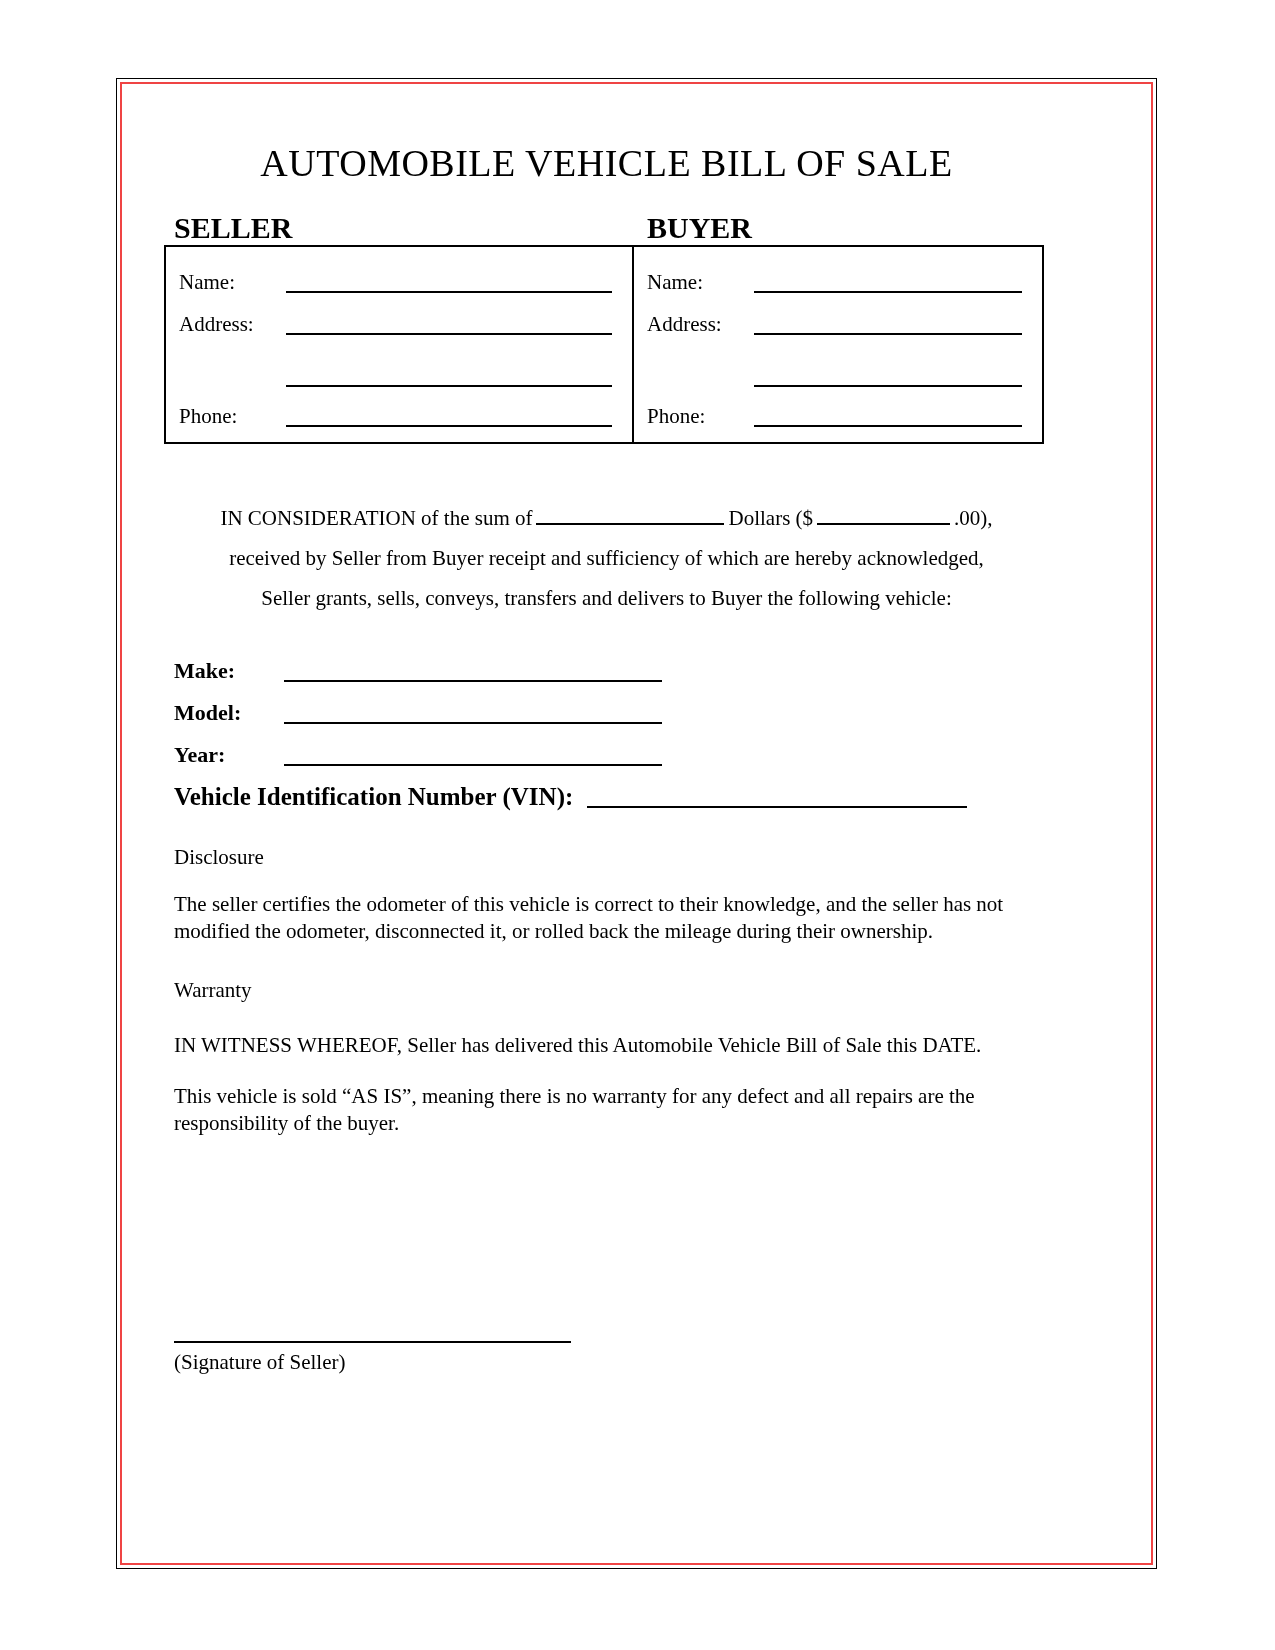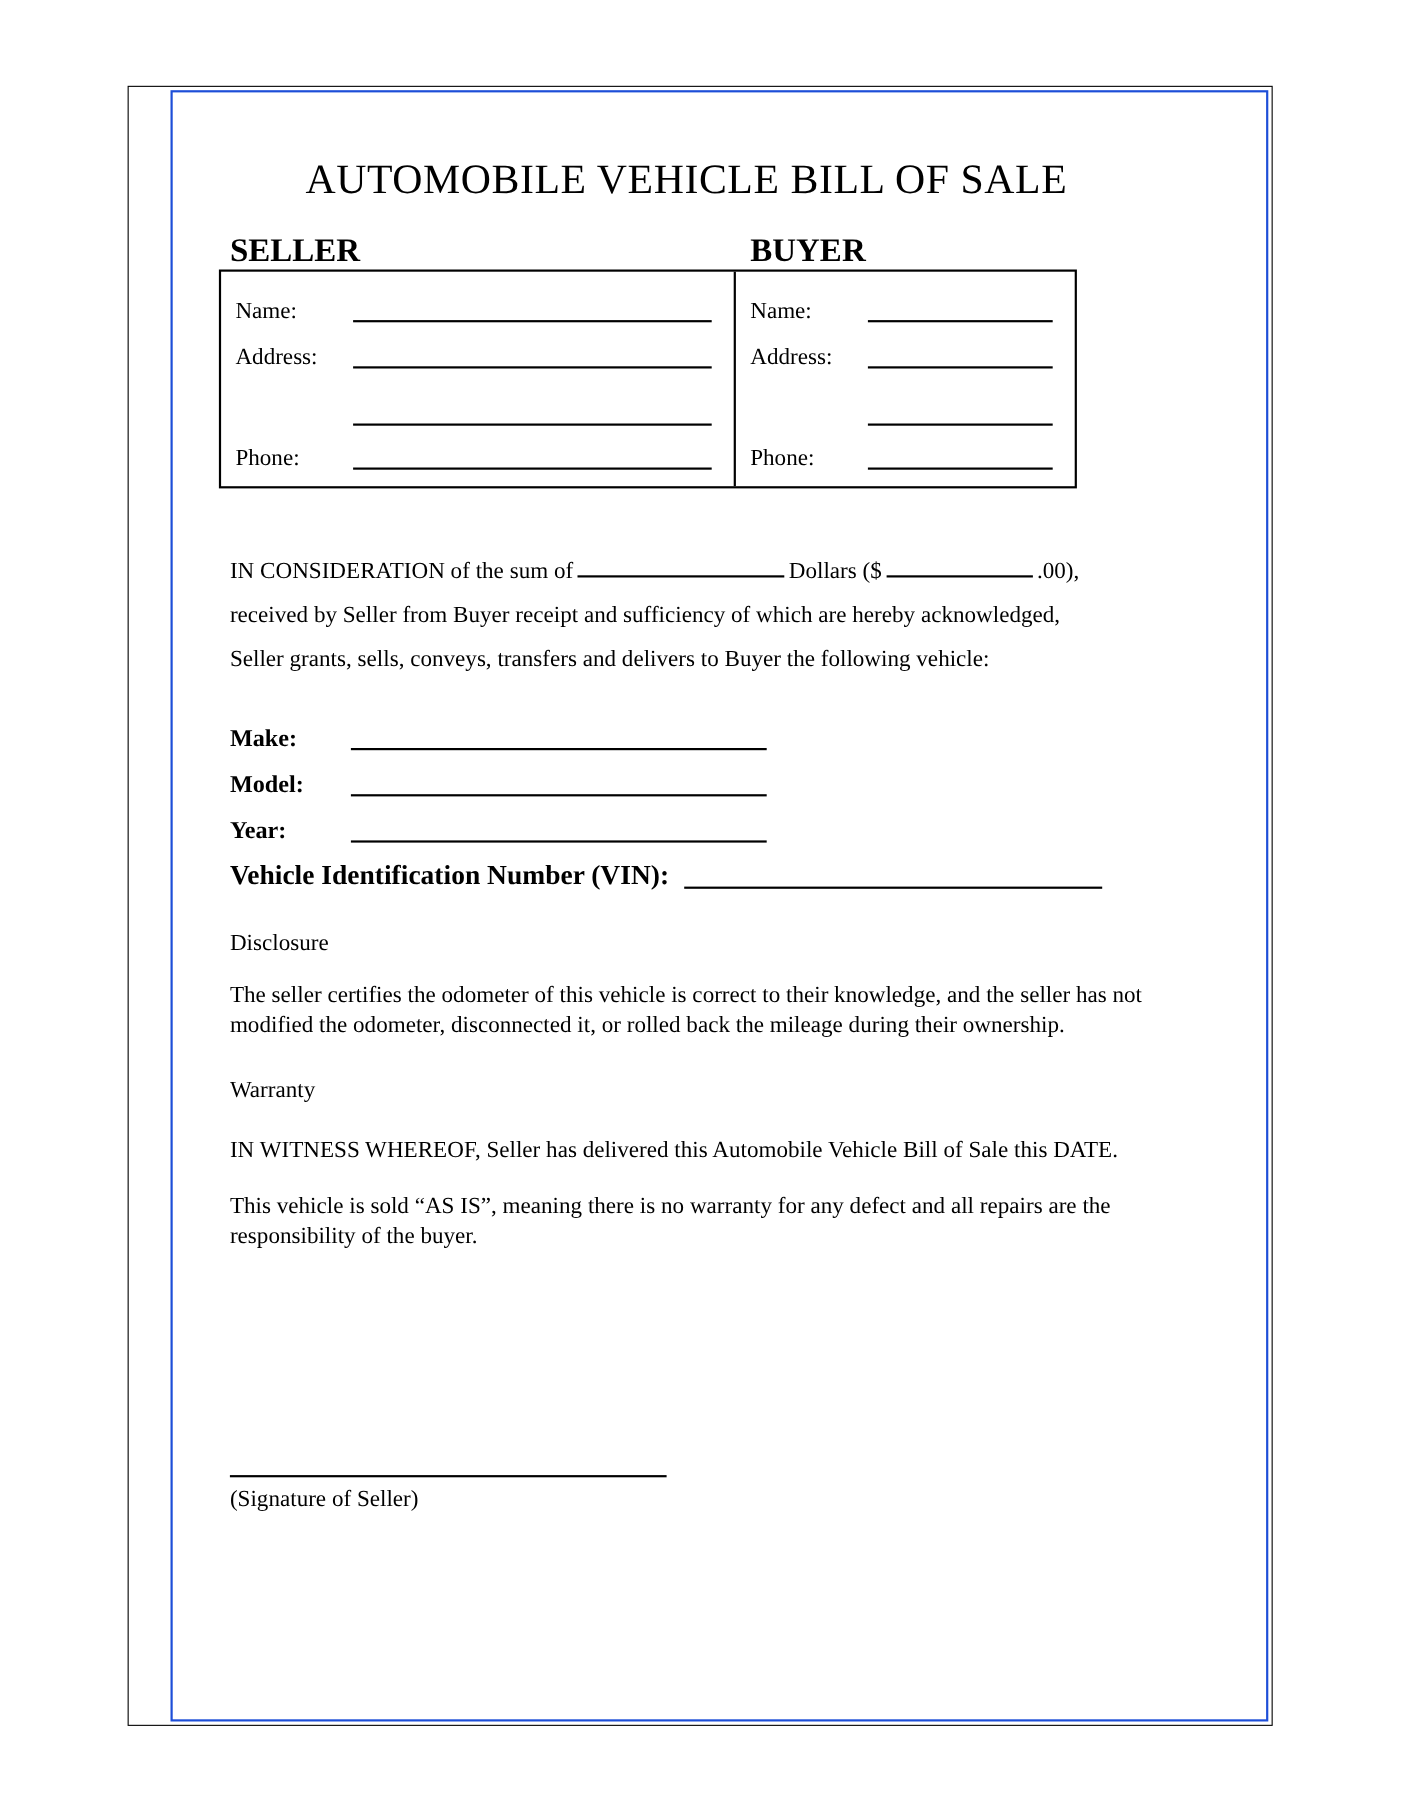--- a/index.html
+++ b/index.html
@@ -7,48 +7,48 @@
     width:1275px; height:1650px; position:relative;
     background:#ffffff; color:#000000;
     font-family:"Liberation Serif","DejaVu Serif",serif;
     font-size:21px;
   }
   .frame-outer {
     position:absolute; left:116px; top:78px; width:1041px; height:1491px;
     border:1px solid #000; box-sizing:border-box;
   }
   .frame-inner {
-    position:absolute; inset:3px; border:2px solid #1d4ed8; box-sizing:border-box;margin-left:35px;
+    position:absolute; inset:3px; border:2px solid #ef4444; box-sizing:border-box;
   }
   .content {
     position:absolute; inset:0; box-sizing:border-box;
     padding:56px 112px 0 52px;
   }
   .doc-title {
     margin:0; font-size:38px; font-weight:normal; text-align:center;
     line-height:46px; letter-spacing:0.5px; white-space:nowrap;
   }
   
   .party-headers { display:flex; margin:28px 0 0 -10px; width:880px; font-weight:bold; font-size:30px; line-height:28px; }
   .ph-left  { width:470px; box-sizing:border-box; padding-left:10px; }
   .ph-right { flex:1; box-sizing:border-box; padding-left:13px; }
   .parties-table {
-    display:flex; margin-left:-10px; margin-top:3px; width:780px; height:199px;
+    display:flex; margin-left:-10px; margin-top:3px; width:880px; height:199px;
     border:2px solid #000; box-sizing:border-box;
   }
   .pcell { box-sizing:border-box; padding:14px 20px 0 13px; }
   .pcell.left  { width:468px; border-right:2px solid #000; }
   .pcell.right { flex:1; }
   .cell-row { display:flex; height:42px; }
   .cell-row.spacer { height:50px; }
   .flabel { flex:0 0 107px; line-height:42px; }
   .fblank { flex:1; height:30px; border-bottom:2px solid #000; }
   .cell-row.spacer .fblank { height:40px; }
   
-  .consideration { margin-top:54px; line-height:40px; }
+  .consideration { margin-top:54px; line-height:40px;text-align:center; }
   .iblank { display:inline-block; border-bottom:2px solid #000; height:14px; margin:0 4px; }
   .w188 { width:188px; } .w133 { width:133px; }
   
   .vehicle { margin-top:32px; }
   .v-row { display:flex; height:42px; }
   .v-label { flex:0 0 110px; font-weight:bold; font-size:22px; line-height:42px; }
   .v-blank { width:378px; height:30px; border-bottom:2px solid #000; }
   .vin-label { font-weight:bold; font-size:25px; line-height:42px; white-space:nowrap; }
   .vin-blank { flex:0 0 380px; margin-left:14px; height:30px; border-bottom:2px solid #000; }
   

